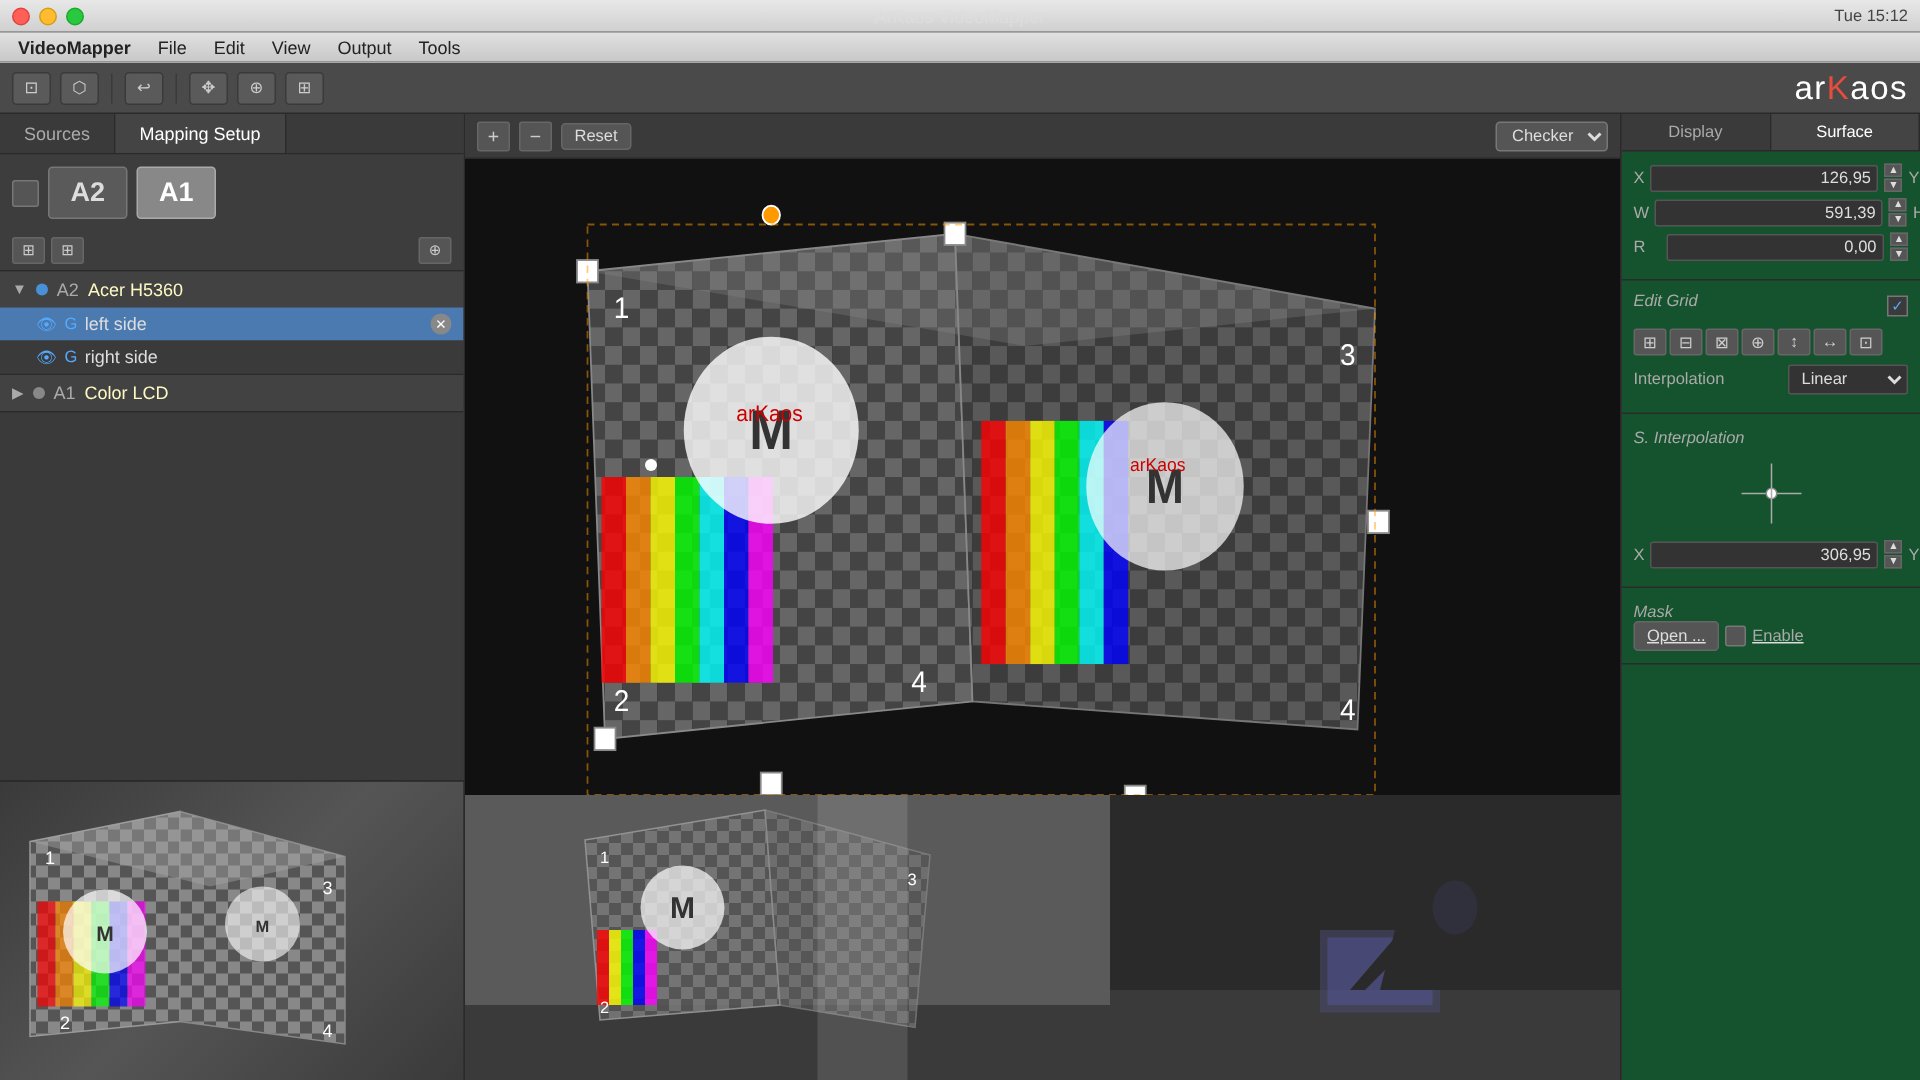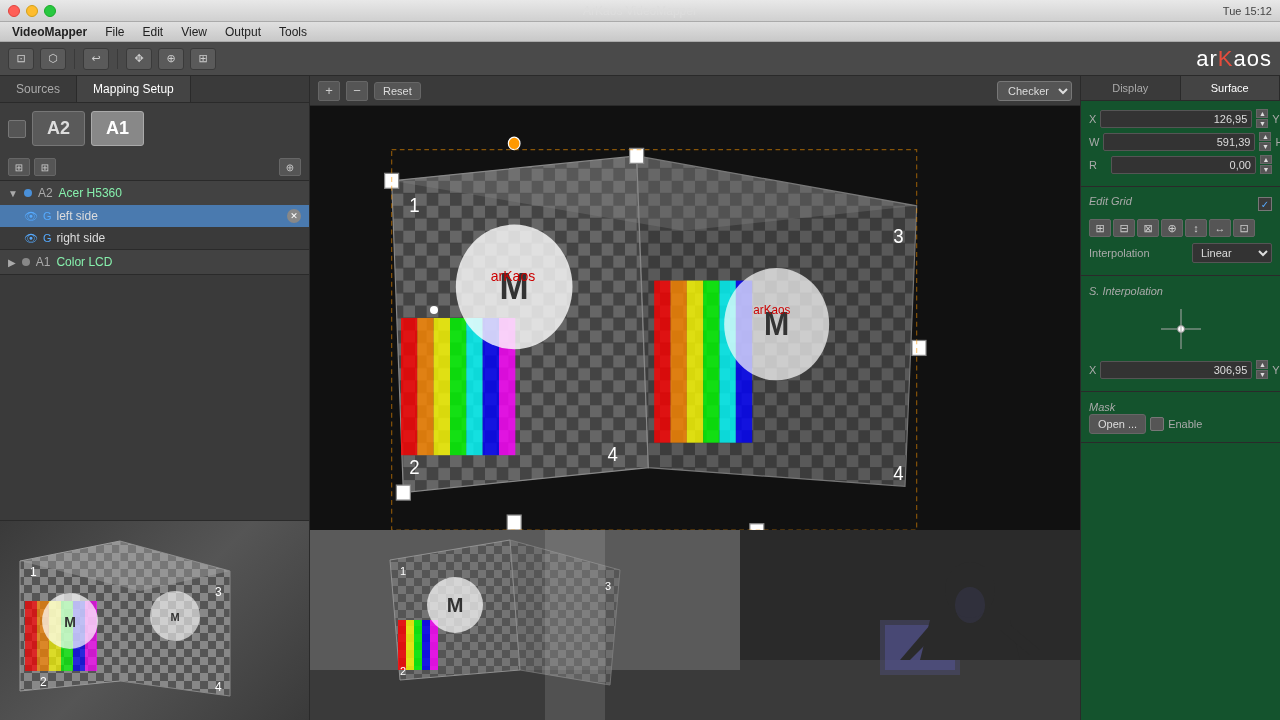--- a/index.html
+++ b/index.html
@@ -194,21 +194,21 @@
       padding: 5px 8px;
       background: #424242;
       gap: 6px;
       cursor: pointer;
     }
     .layer-dot {
       width: 8px; height: 8px; border-radius: 50%;
     }
     .dot-blue { background: #4a90d9; }
     .dot-gray { background: #888; }
-    .layer-name { font-size: 12px; color: #86efac; }
+    .layer-name { font-size: 12px; color: #fef9c3; }
     .layer-label { font-size: 12px; color: #aaa; }
     .chevron { font-size: 10px; color: #aaa; }
 
     .layer-item {
       display: flex;
       align-items: center;
       padding: 4px 8px 4px 24px;
       background: #3a3a3a;
       gap: 5px;
       cursor: pointer;
@@ -483,20 +483,21 @@
       border: 1px solid #888;
       top: 50%; left: 50%;
       transform: translate(-50%, -50%);
     }
 
     
     .mask-row {
       display: flex;
       align-items: center;
       gap: 4px;
+      text-decoration: underline;
     }
     .open-btn {
       background: #555;
       border: 1px solid #666;
       border-radius: 3px;
       color: #ddd;
       font-size: 11px;
       padding: 3px 8px;
       cursor: pointer;
     }

